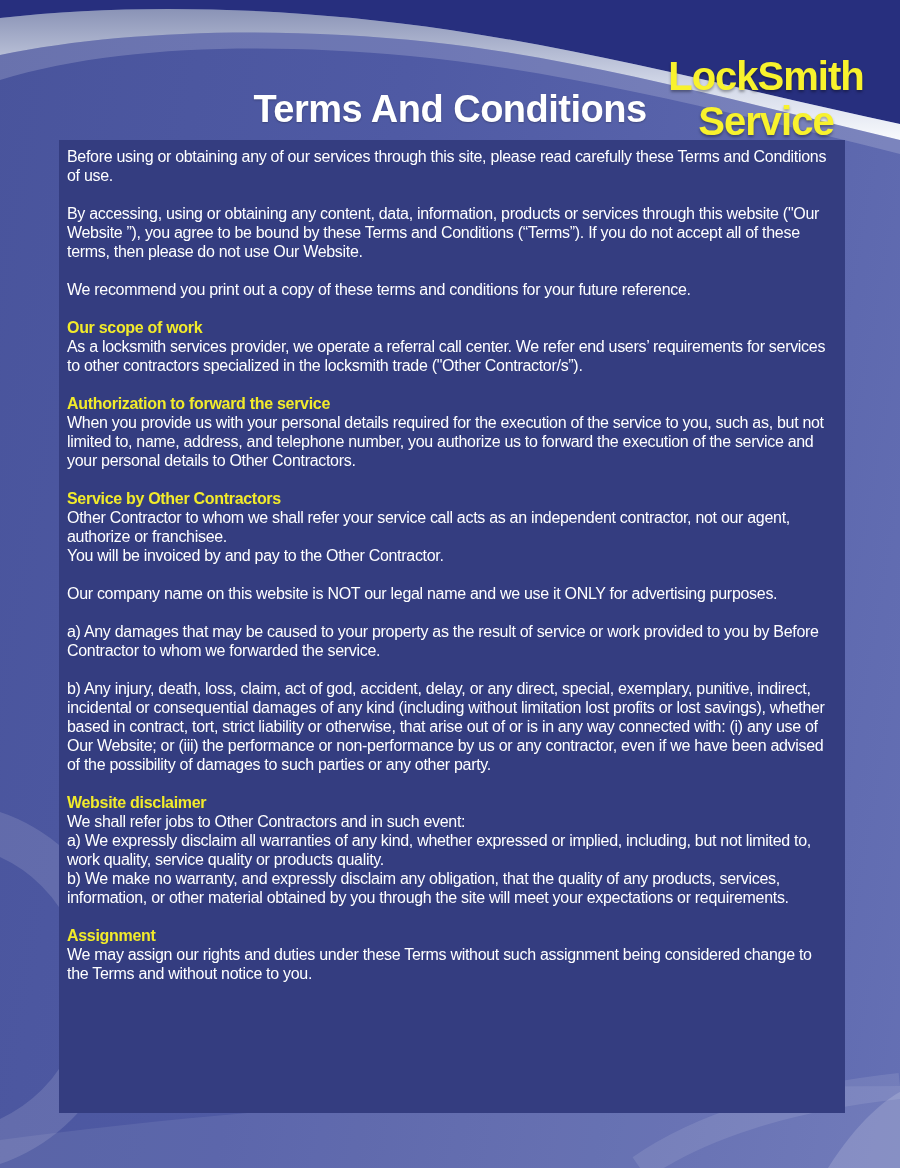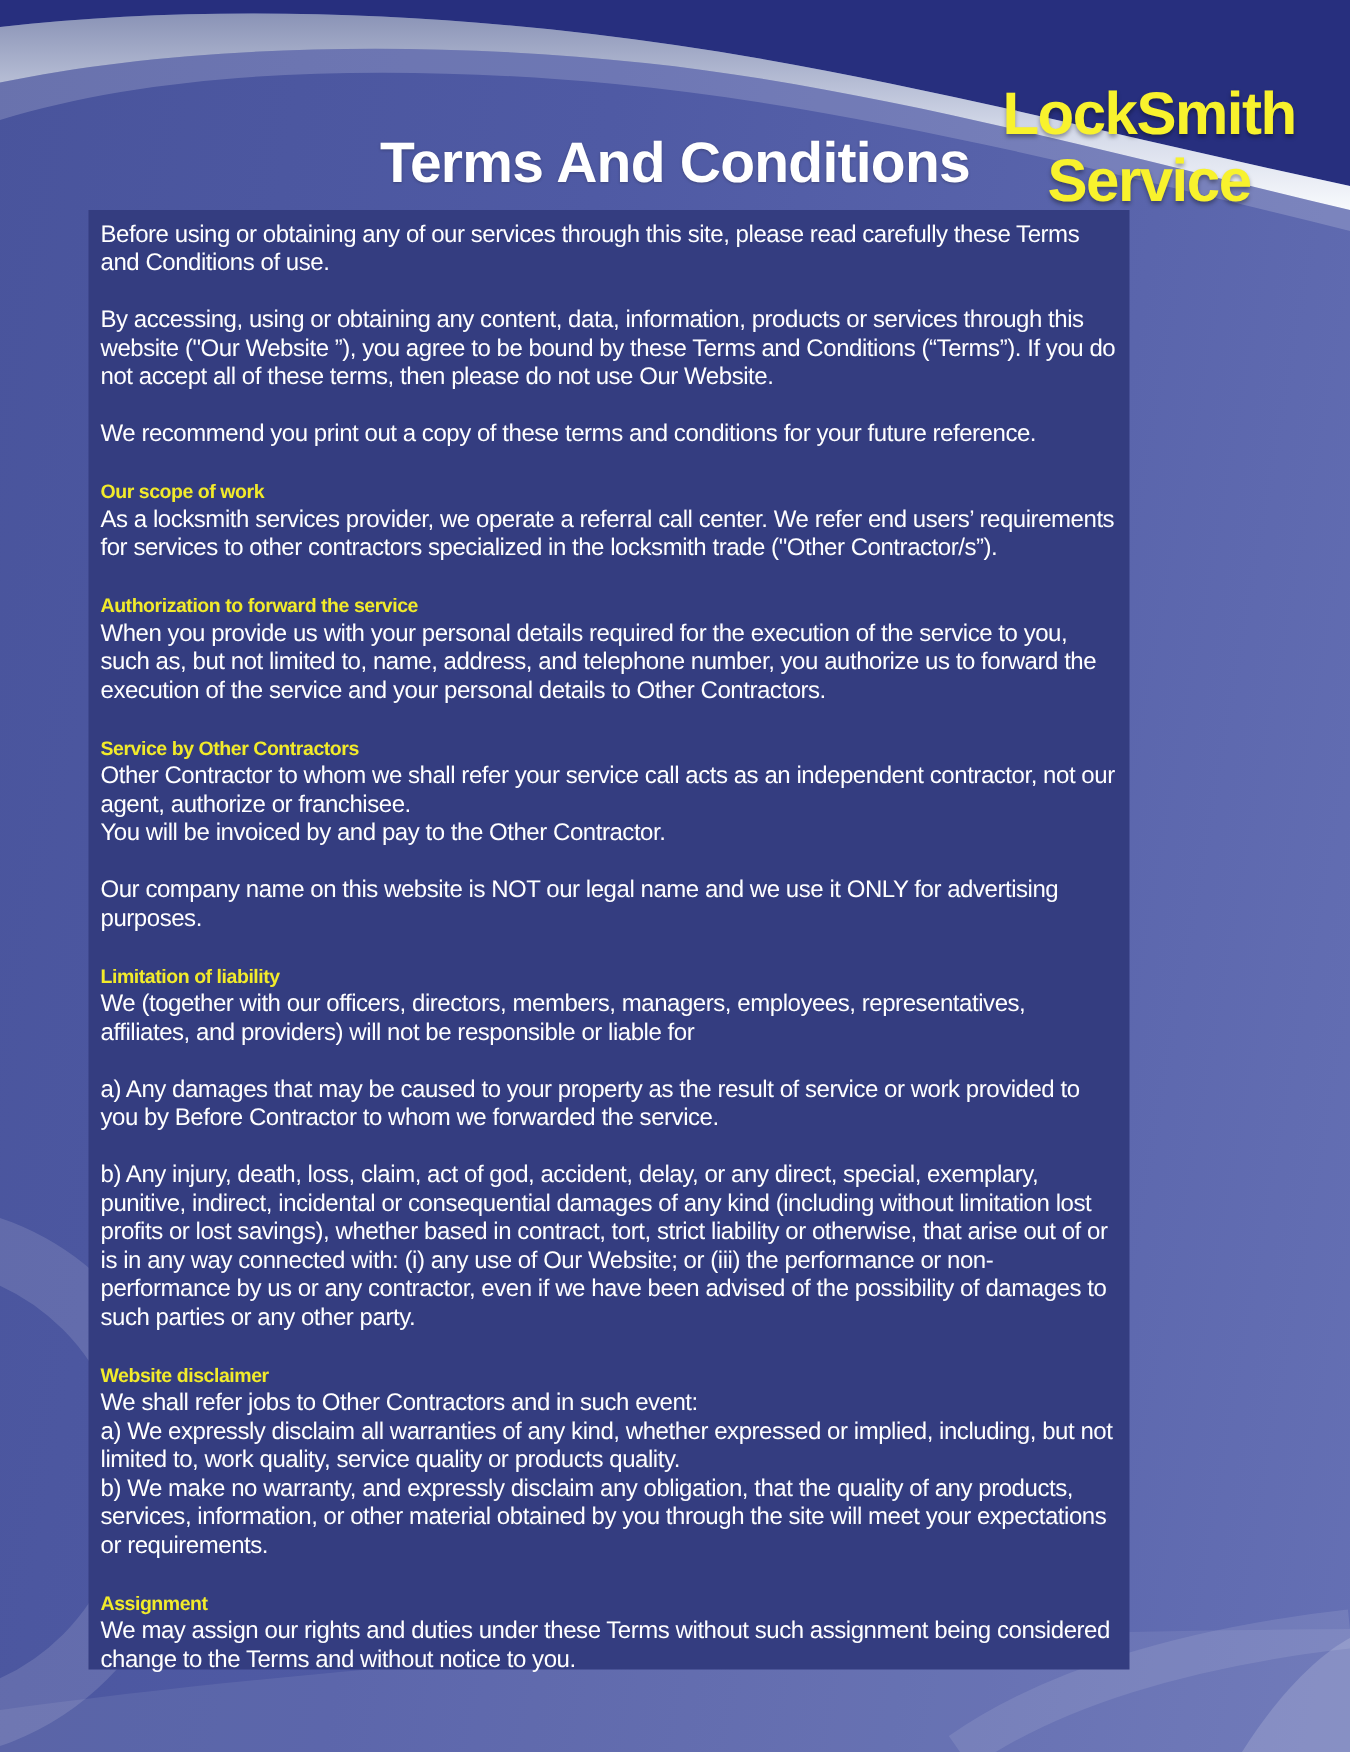--- a/index.html
+++ b/index.html
@@ -26,29 +26,29 @@
     text-shadow:0 2px 3px rgba(0,0,0,0.35);
     margin-top:44px;
   }
   .page-title{
     position:absolute;top:88px;left:0;width:100%;margin:0;z-index:2;
     text-align:center;color:var(--title-white);
     font-size:38px;line-height:42px;font-weight:bold;letter-spacing:-0.5px;
     text-shadow:0 1px 2px rgba(0,0,0,0.25);
   }
   .terms-box{
-    position:absolute;left:59px;top:140px;width:694px;height:973px;z-index:1;
+    position:absolute;left:59px;top:140px;width:786px;height:973px;z-index:1;
     box-sizing:border-box;padding:7px 9px 0 8px;
     background:var(--panel-navy);
     color:var(--body-text);
     font-size:16px;line-height:19px;letter-spacing:-0.3px;
   }
   .tc-section{margin:0 0 19px 0;}
   .tc-heading{
-    margin:0;font-size:13px;line-height:19px;font-weight:bold;
+    margin:0;font-size:16px;line-height:19px;font-weight:bold;
     color:var(--heading-yellow);letter-spacing:-0.3px;
   }
   .tc-paragraph{margin:0;}
 </style>
 </head>
 <body>
 
 <svg class="header-art" width="900" height="300" viewBox="0 0 900 300" aria-hidden="true">
   <defs>
     <linearGradient id="bandGrad" x1="0" y1="0" x2="0" y2="1">
@@ -120,26 +120,20 @@
       </div>
   </section>
 
   <section class="tc-section">
 
     <div class="tc-paragraphs">
         <p class="tc-paragraph">Our company name on this website is NOT our legal name and we use it ONLY for advertising purposes.</p>
       </div>
   </section>
 
-  <section class="tc-section">
-    <h2 class="tc-heading">Limitation of liability</h2>
-    <div class="tc-paragraphs">
-        <p class="tc-paragraph">We (together with our officers, directors, members, managers, employees, representatives, affiliates, and providers) will not be responsible or liable for</p>
-      </div>
-  </section>
 
   <section class="tc-section">
 
     <div class="tc-paragraphs">
         <p class="tc-paragraph">a) Any damages that may be caused to your property as the result of service or work provided to you by Before Contractor to whom we forwarded the service.</p>
       </div>
   </section>
 
   <section class="tc-section">
 

